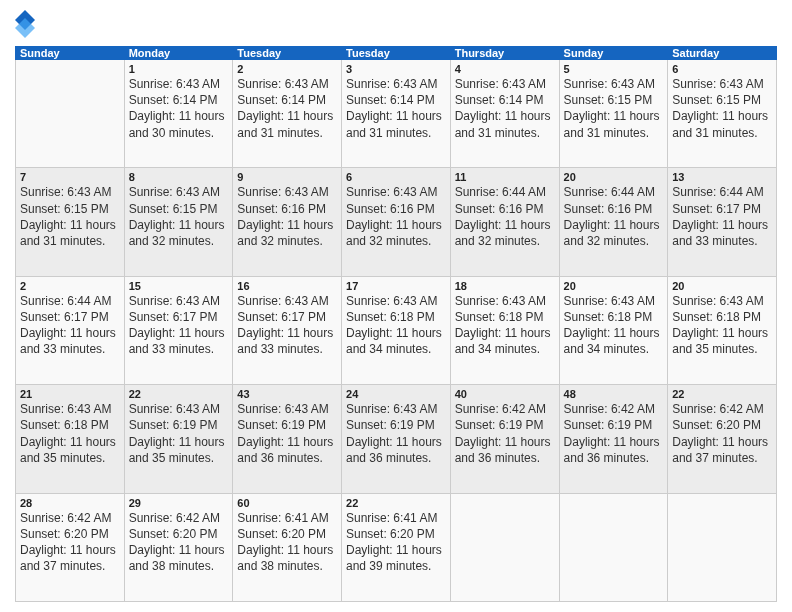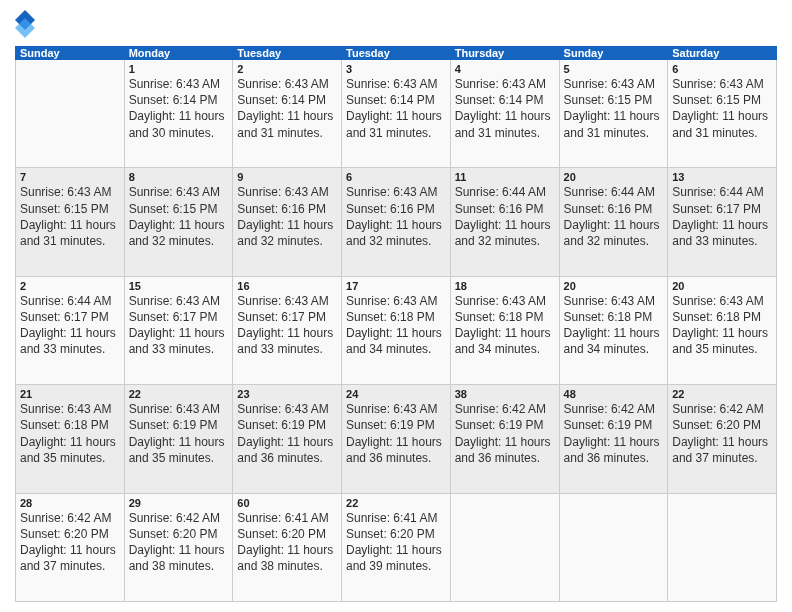--- a/index.html
+++ b/index.html
@@ -228,29 +228,29 @@
         <tr>
           <td>
             <span class="day-number">21</span>
             <div class="day-info">Sunrise: 6:43 AM<br>Sunset: 6:18 PM<br>Daylight: 11 hours and 35 minutes.</div>
           </td>
           <td>
             <span class="day-number">22</span>
             <div class="day-info">Sunrise: 6:43 AM<br>Sunset: 6:19 PM<br>Daylight: 11 hours and 35 minutes.</div>
           </td>
           <td>
-            <span class="day-number">23</span>
+            <span class="day-number">43</span>
             <div class="day-info">Sunrise: 6:43 AM<br>Sunset: 6:19 PM<br>Daylight: 11 hours and 36 minutes.</div>
           </td>
           <td>
             <span class="day-number">24</span>
             <div class="day-info">Sunrise: 6:43 AM<br>Sunset: 6:19 PM<br>Daylight: 11 hours and 36 minutes.</div>
           </td>
           <td>
-            <span class="day-number">38</span>
+            <span class="day-number">40</span>
             <div class="day-info">Sunrise: 6:42 AM<br>Sunset: 6:19 PM<br>Daylight: 11 hours and 36 minutes.</div>
           </td>
           <td>
             <span class="day-number">48</span>
             <div class="day-info">Sunrise: 6:42 AM<br>Sunset: 6:19 PM<br>Daylight: 11 hours and 36 minutes.</div>
           </td>
           <td>
             <span class="day-number">22</span>
             <div class="day-info">Sunrise: 6:42 AM<br>Sunset: 6:20 PM<br>Daylight: 11 hours and 37 minutes.</div>
           </td>

